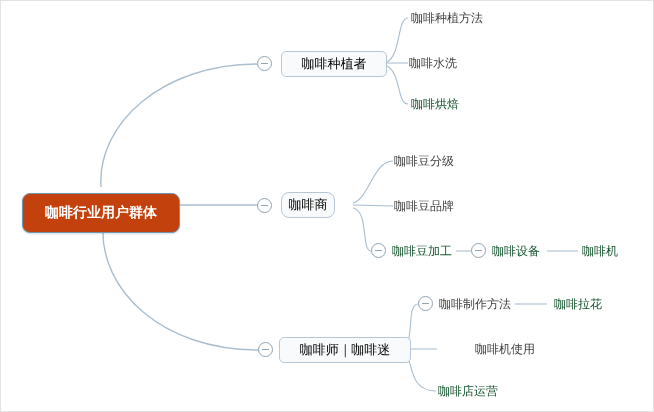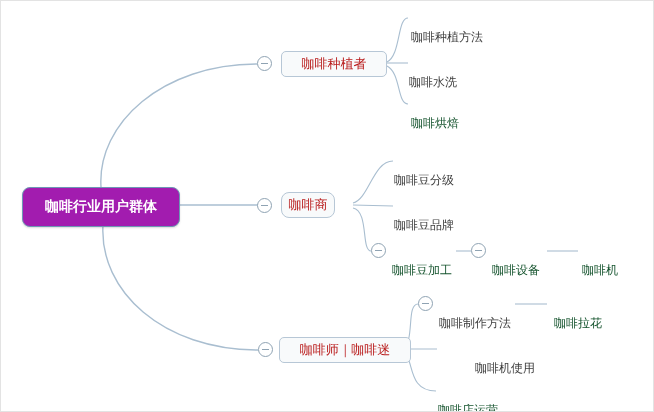--- a/index.html
+++ b/index.html
@@ -11,41 +11,41 @@
     box-sizing:border-box;
     font-family:"Liberation Sans","DejaVu Sans",sans-serif;
     overflow:hidden;
   }
   svg.links{position:absolute;left:0;top:0;width:654px;height:412px;}
   svg.links path{fill:none;stroke:#a9bed0;}
   svg.links path.main{stroke-width:1.4;}
   svg.links path.sub{stroke-width:1.1;}
 
   .root-node{
-    position:absolute;left:21px;top:186px;width:156px;height:38px;
-    background:#a21caf;border:1px solid #6d96b5;border-radius:8px;
+    position:absolute;left:21px;top:192px;width:156px;height:38px;
+    background:#c2410c;border:1px solid #6d96b5;border-radius:8px;
     display:flex;align-items:center;justify-content:center;
     color:#ffffff;font-size:14px;font-weight:bold;
     box-shadow:0 1px 2px rgba(0,0,0,0.15);
     cursor:default;
   }
   .branch-node{
     position:absolute;height:26px;box-sizing:border-box;
     background:#f8fafb;border:1px solid #b7c7d6;border-radius:5px;
     display:flex;align-items:center;justify-content:center;
-    color:#b91c1c;font-size:13px;
+    color:#000000;font-size:13px;
     cursor:default;
   }
   .bn1{left:280px;top:50px;width:106px;}
   .bn2{left:280px;top:191px;width:54px;border-radius:8px;}
   .bn3{left:278px;top:336px;width:132px;}
 
   .leaf{
     position:absolute;height:16px;line-height:16px;
-    font-size:12px;color:#3d3d3d;white-space:nowrap;cursor:default;margin-top:19px;
+    font-size:12px;color:#3d3d3d;white-space:nowrap;cursor:default;
   }
   .leaf.bold{font-weight:normal;color:#14532d;}
 
   .collapse{
     position:absolute;width:15px;height:15px;box-sizing:border-box;
     background:#ffffff;border:1px solid #8fa3b3;border-radius:50%;
     display:flex;align-items:center;justify-content:center;
     cursor:pointer;
   }
   .collapse .dash{width:7px;height:1px;background:#8fa3b3;display:block;}

